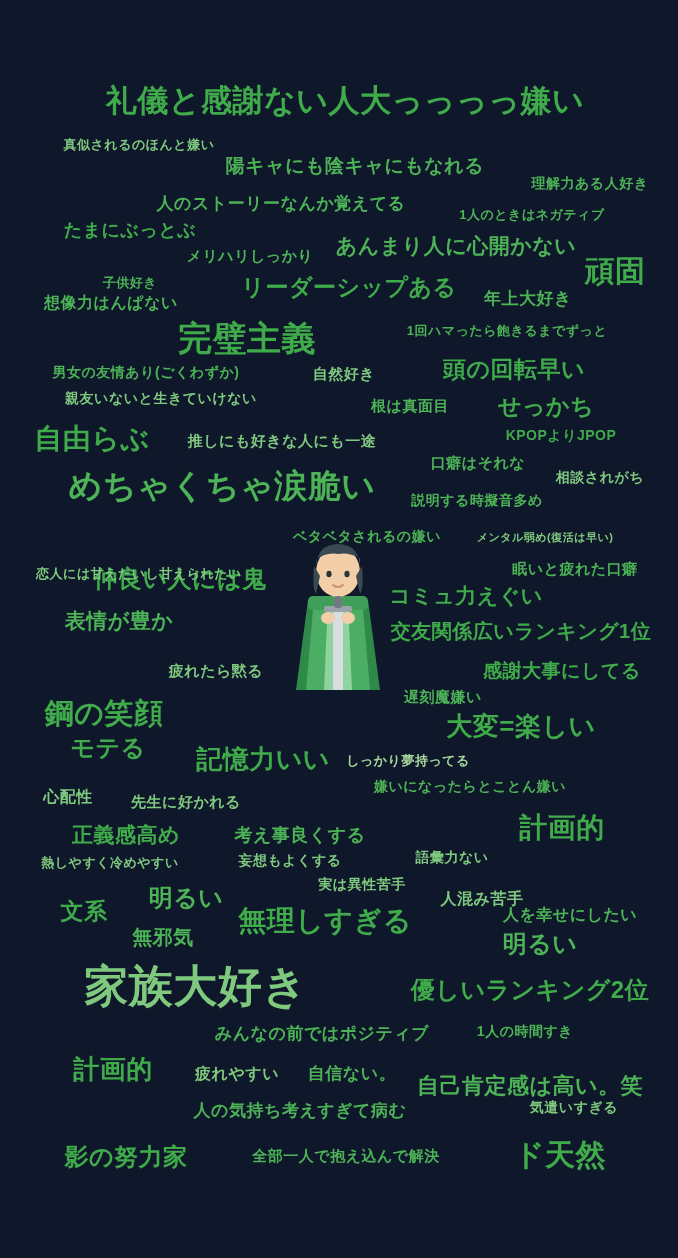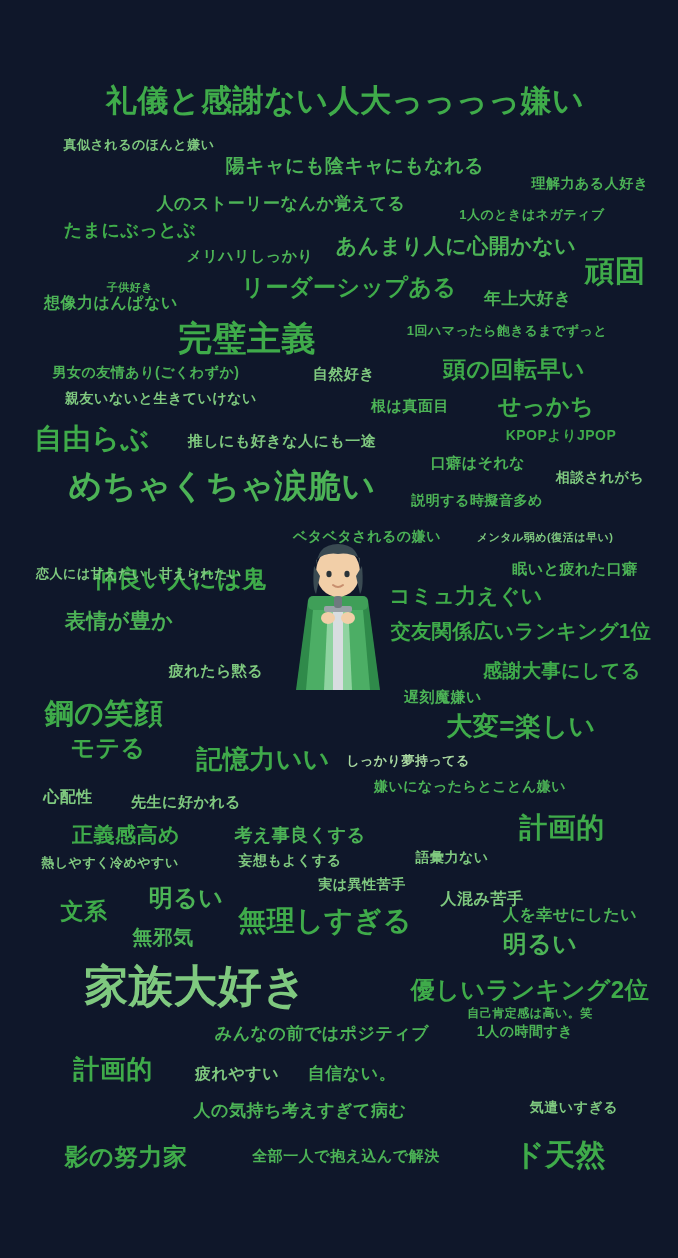--- a/index.html
+++ b/index.html
@@ -39,21 +39,21 @@
   <div id="words-layer">
       <div class="word" style="left: 345px; top: 100px; font-size: 31px; color: rgb(63, 171, 74);">礼儀と感謝ない人大っっっっ嫌い</div>
       <div class="word" style="left: 139px; top: 144px; font-size: 13px; color: rgb(127, 201, 127);">真似されるのほんと嫌い</div>
       <div class="word" style="left: 355px; top: 165px; font-size: 19px; color: rgb(76, 179, 86);">陽キャにも陰キャにもなれる</div>
       <div class="word" style="left: 590px; top: 183px; font-size: 14px; color: rgb(76, 179, 86);">理解力ある人好き</div>
       <div class="word" style="left: 281px; top: 203px; font-size: 17px; color: rgb(76, 179, 86);">人のストーリーなんか覚えてる</div>
       <div class="word" style="left: 532px; top: 214px; font-size: 13px; color: rgb(76, 179, 86);">1人のときはネガティブ</div>
       <div class="word" style="left: 116px; top: 230px; font-size: 18px; color: rgb(63, 171, 74); margin-left: 14px;">たまにぶっとぶ</div>
       <div class="word" style="left: 456px; top: 245px; font-size: 21px; color: rgb(76, 179, 86);">あんまり人に心開かない</div>
       <div class="word" style="left: 250px; top: 255px; font-size: 15px; color: rgb(76, 179, 86);">メリハリしっかり</div>
-      <div class="word" style="left: 130px; top: 288px; font-size: 11px; color: rgb(76, 179, 86); font-family: Liberation Mono, monospace;">子供好き</div>
+      <div class="word" style="left: 130px; top: 282px; font-size: 13px; color: rgb(76, 179, 86);">子供好き</div>
       <div class="word" style="left: 615px; top: 271px; font-size: 30px; color: rgb(63, 171, 74);">頑固</div>
       <div class="word" style="left: 349px; top: 287px; font-size: 23px; color: rgb(63, 171, 74);">リーダーシップある</div>
       <div class="word" style="left: 111px; top: 303px; font-size: 16px; color: rgb(76, 179, 86);">想像力はんぱない</div>
       <div class="word" style="left: 528px; top: 298px; font-size: 17px; color: rgb(76, 179, 86);">年上大好き</div>
       <div class="word" style="left: 247px; top: 338px; font-size: 34px; color: rgb(63, 171, 74);">完璧主義</div>
       <div class="word" style="left: 507px; top: 330px; font-size: 13px; color: rgb(76, 179, 86);">1回ハマったら飽きるまでずっと</div>
       <div class="word" style="left: 146px; top: 372px; font-size: 14px; color: rgb(76, 179, 86);">男女の友情あり(ごくわずか)</div>
       <div class="word" style="left: 344px; top: 373px; font-size: 15px; color: rgb(127, 201, 127);">自然好き</div>
       <div class="word" style="left: 514px; top: 369px; font-size: 23px; color: rgb(63, 171, 74);">頭の回転早い</div>
       <div class="word" style="left: 161px; top: 398px; font-size: 14px; color: rgb(127, 201, 127);">親友いないと生きていけない</div>
@@ -99,21 +99,21 @@
       <div class="word" style="left: 325px; top: 921px; font-size: 28px; color: rgb(63, 171, 74);">無理しすぎる</div>
       <div class="word" style="left: 163px; top: 937px; font-size: 20px; color: rgb(76, 179, 86);">無邪気</div>
       <div class="word" style="left: 540px; top: 944px; font-size: 24px; color: rgb(76, 179, 86);">明るい</div>
       <div class="word" style="left: 196px; top: 986px; font-size: 44px; color: rgb(127, 201, 127);">家族大好き</div>
       <div class="word" style="left: 530px; top: 990px; font-size: 24px; color: rgb(63, 171, 74);">優しいランキング2位</div>
       <div class="word" style="left: 322px; top: 1033px; font-size: 17px; color: rgb(76, 179, 86);">みんなの前ではポジティブ</div>
       <div class="word" style="left: 525px; top: 1031px; font-size: 14px; color: rgb(76, 179, 86);">1人の時間すき</div>
       <div class="word" style="left: 113px; top: 1069px; font-size: 26px; color: rgb(63, 171, 74);">計画的</div>
       <div class="word" style="left: 237px; top: 1074px; font-size: 16px; color: rgb(127, 201, 127);">疲れやすい</div>
       <div class="word" style="left: 352px; top: 1073px; font-size: 17px; color: rgb(76, 179, 86);">自信ない。</div>
-      <div class="word" style="left: 530px; top: 1013px; font-size: 12px; color: rgb(76, 179, 86);">自己肯定感は高い。笑</div>
+      <div class="word" style="left: 530px; top: 1086px; font-size: 22px; color: rgb(76, 179, 86);">自己肯定感は高い。笑</div>
       <div class="word" style="left: 300px; top: 1110px; font-size: 17px; color: rgb(76, 179, 86);">人の気持ち考えすぎて病む</div>
       <div class="word" style="left: 574px; top: 1107px; font-size: 14px; color: rgb(127, 201, 127);">気遣いすぎる</div>
       <div class="word" style="left: 126px; top: 1157px; font-size: 24px; color: rgb(63, 171, 74);">影の努力家</div>
       <div class="word" style="left: 346px; top: 1155px; font-size: 15px; color: rgb(76, 179, 86);">全部一人で抱え込んで解決</div>
       <div class="word" style="left: 560px; top: 1155px; font-size: 30px; color: rgb(63, 171, 74);">ド天然</div>
     </div>
 
   <svg class="avatar" viewBox="0 0 120 170" xmlns="http://www.w3.org/2000/svg" style="left:338px; top:625px;">
 
     <path d="M30 60 L18 150 L45 150 L44 70 Z" fill="#2f8a4a"></path>

